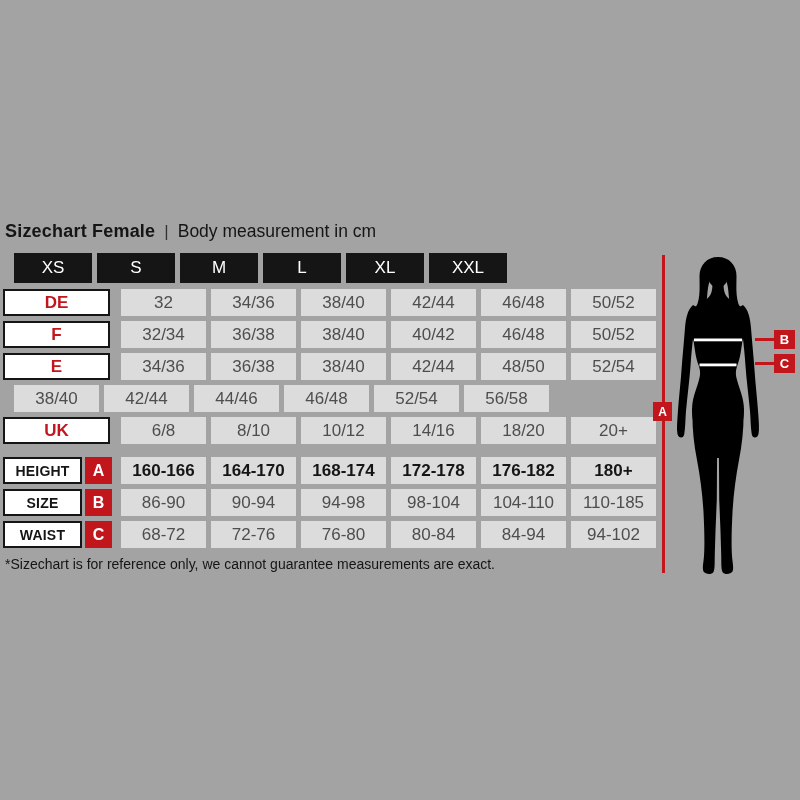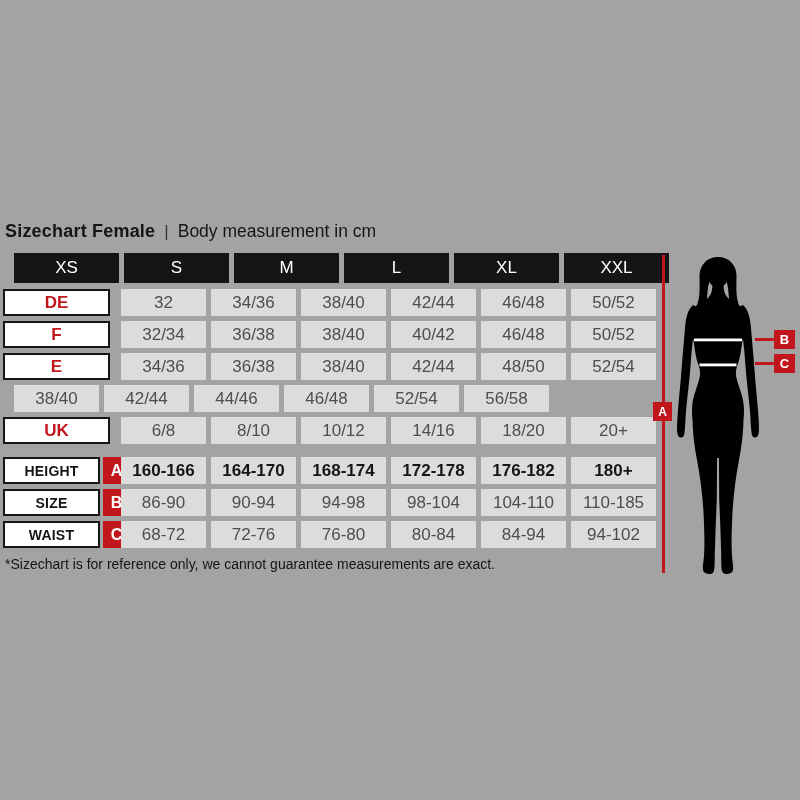--- a/index.html
+++ b/index.html
@@ -17,33 +17,33 @@
   .title-main{font-size:18px;font-weight:bold;letter-spacing:.2px;}
   .title-sep{font-size:17px;font-weight:300;margin:0 9px;color:#333;}
   .title-sub{font-size:17.5px;font-weight:400;}
 
   
   .chart{position:absolute;left:3px;top:253px;}
   .row{display:flex;align-items:stretch;}
   .header-row{height:30px;margin-bottom:6px;}
   .data-row{height:27px;margin-bottom:5px;}
   .section-gap{margin-top:13px;}
-  .hcell{background:var(--black);color:#fff;width:105px;flex:none;margin-left:5px;
+  .hcell{background:var(--black);color:#fff;width:78px;flex:none;margin-left:5px;
          display:flex;align-items:center;justify-content:center;font-size:17px;}
   .hcell.label-col{width:107px;margin-left:0;}
   .hcell.first-data{margin-left:11px;}
   .cell{background:var(--cellbg);color:var(--celltext);width:85px;flex:none;margin-left:5px;
         display:flex;align-items:center;justify-content:center;font-size:17px;}
   .cell.first-data{margin-left:11px;}
   .cell.bold-cell{font-weight:bold;color:var(--black);}
   .label-box{box-sizing:border-box;width:107px;flex:none;background:#fff;border:2px solid var(--black);
              color:var(--red);font-weight:bold;font-size:17px;
              display:flex;align-items:center;justify-content:center;}
   .meas-label{width:107px;flex:none;display:flex;}
-  .meas-box{box-sizing:border-box;width:97px;flex:none;background:#fff;border:2px solid var(--black);
+  .meas-box{box-sizing:border-box;width:79px;flex:none;background:#fff;border:2px solid var(--black);
             color:var(--black);font-weight:bold;font-size:14px;letter-spacing:.2px;
             display:flex;align-items:center;justify-content:center;}
   .marker-cell{width:27px;flex:none;margin-left:3px;background:var(--red);color:#fff;
                font-weight:bold;font-size:16px;display:flex;align-items:center;justify-content:center;}
 
   
   .footnote{position:absolute;left:5px;top:556px;font-size:14px;font-weight:normal;color:var(--black);}
 
   
   .fig-line{position:absolute;left:662px;top:255px;width:3px;height:318px;background:var(--red);}

